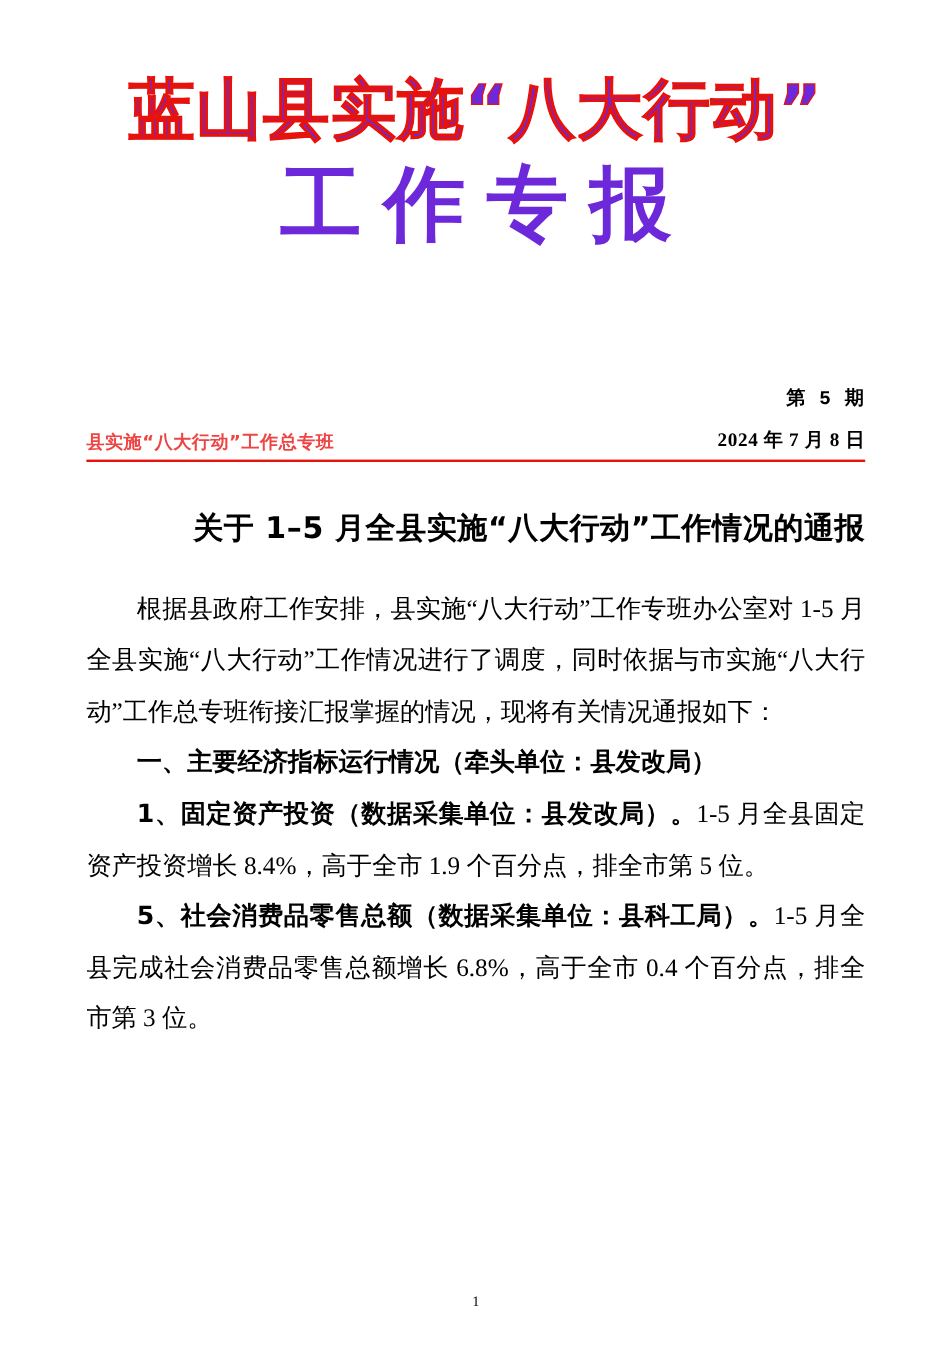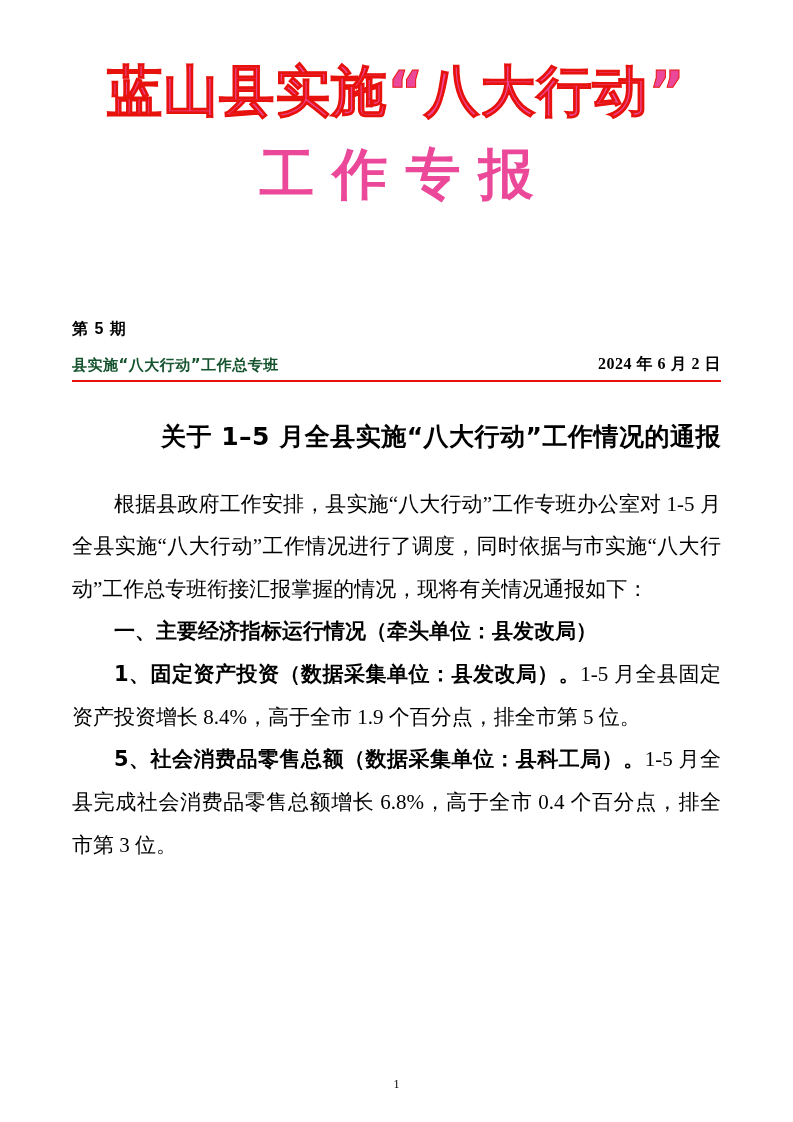--- a/index.html
+++ b/index.html
@@ -22,58 +22,58 @@
     padding: 0 72px;
     position: relative;
   }
 
   
   .masthead {
     padding-top: 60px;
     text-align: center;
   }
   .masthead-line {
-    color: #ec4899;
+    color: #6d28d9;
     font-family: "DejaVu Sans", "Liberation Sans", sans-serif;
     font-weight: bold;
     line-height: 1.15;
     letter-spacing: 1px;
     white-space: nowrap;
   }
   .masthead-line-1 {
     font-size: 55px;
     -webkit-text-stroke: 1px #e8120c;
   }
   .masthead-line-2 {
-    font-size: 55px;
+    font-size: 68px;
     letter-spacing: 18px;
     padding-left: 18px;
-    margin-top: 20px;
+    margin-top: 9px;
   }
 
   
   .issue-number {
-    text-align: left;
-    font-family: Liberation Sans, sans-serif;
+    text-align: right;
+    font-family: Liberation Mono, monospace;
     font-weight: bold;
     font-size: 16px;
     margin-top: 112px;
     letter-spacing: 1px;
   }
   .issue-bar {
     margin-top: 14px;
     display: flex;
     justify-content: space-between;
     align-items: flex-end;
     font-weight: bold;
     font-size: 16px;
   }
   .issue-bar .left {
     font-family: "DejaVu Sans", "Liberation Sans", sans-serif;
-    color: #14532d;
+    color: #ef4444;
     font-size: 15px;
     letter-spacing: 0.5px;
   }
   .issue-bar .right {
     font-family: "Liberation Serif", serif;
     color: #000;
     font-size: 16px;
     letter-spacing: 0.5px;
   }
   .red-rule {
@@ -127,21 +127,21 @@
 
   <div class="masthead">
     <div class="masthead-line masthead-line-1">蓝山县实施“八大行动”</div>
     <div class="masthead-line masthead-line-2">工作专报</div>
   </div>
 
   <div class="issue-number">第 5 期</div>
 
   <div class="issue-bar">
     <div class="left">县实施“八大行动”工作总专班</div>
-    <div class="right">2024 年 6 月 2 日</div>
+    <div class="right">2024 年 7 月 8 日</div>
   </div>
   <div class="red-rule"></div>
 
   <div class="doc-title">关于 1–5 月全县实施“八大行动”工作情况的通报</div>
 
   <div class="body-text">
     <p>
       <span class="b-head"></span><span>根据县政府工作安排，县实施“八大行动”工作专班办公室对 1-5 月全县实施“八大行动”工作情况进行了调度，同时依据与市实施“八大行动”工作总专班衔接汇报掌握的情况，现将有关情况通报如下：</span>
     </p>
     <p>

